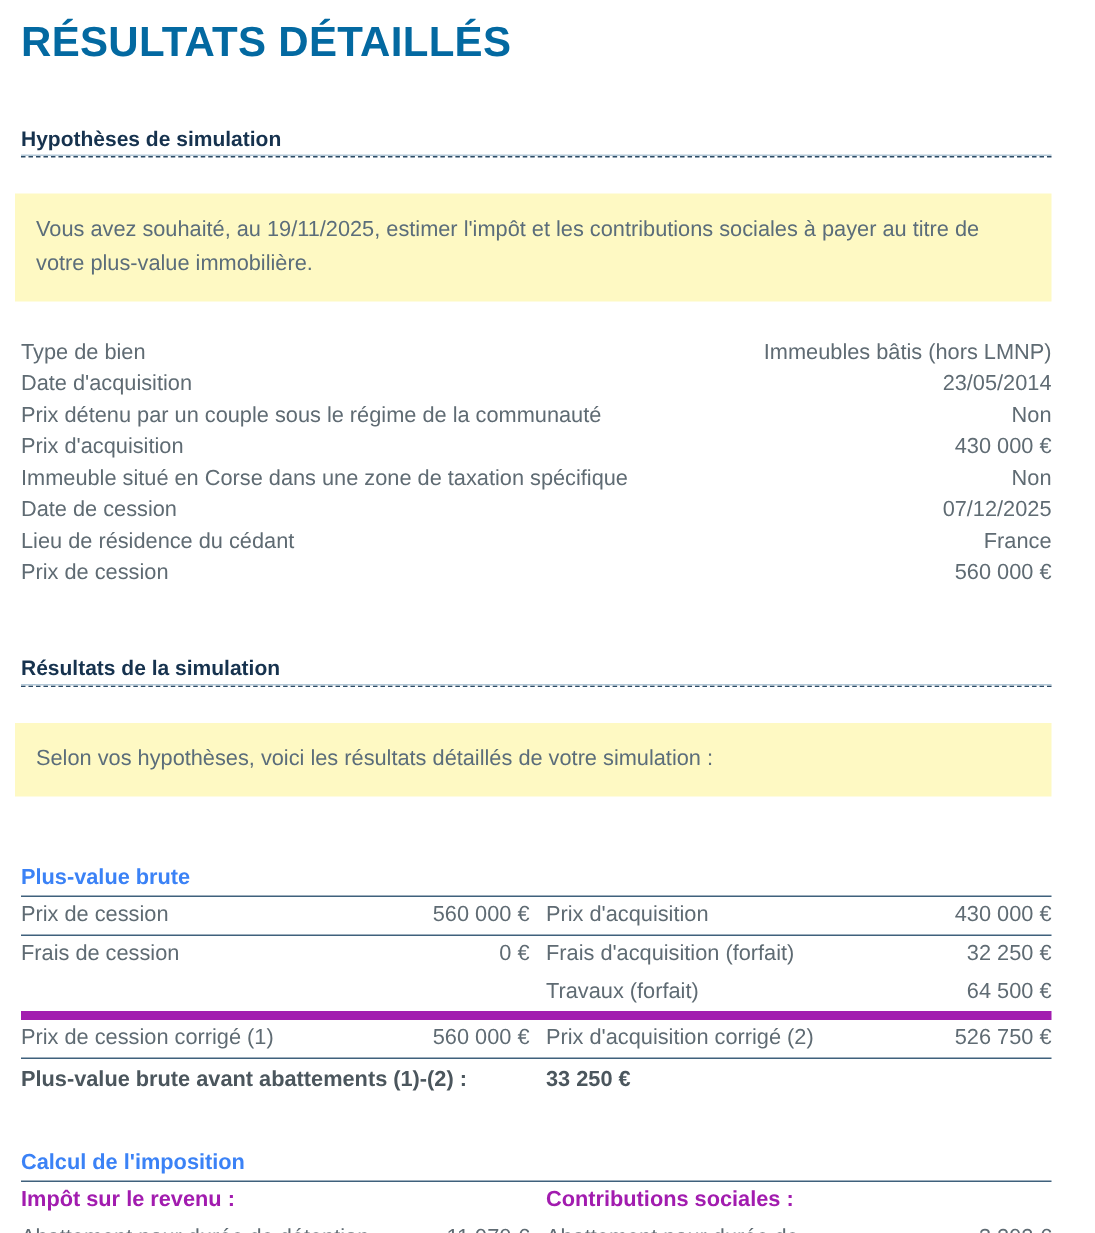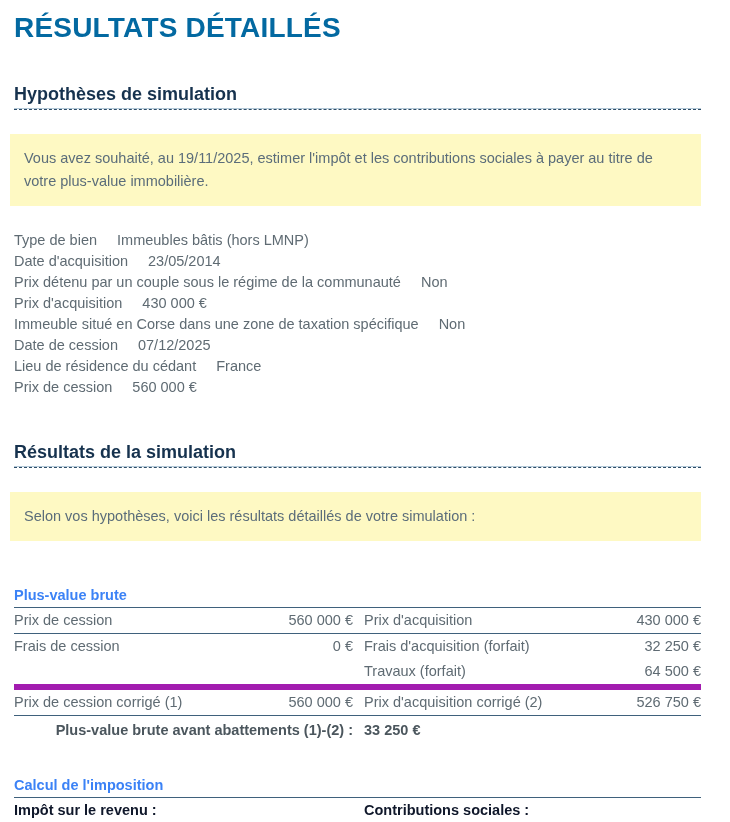--- a/index.html
+++ b/index.html
@@ -19,21 +19,21 @@
     margin:6px 0 40px 0;
     letter-spacing:.2px;
   }
 
   
   .h2wrap{
     border-bottom:1px dashed #2c4b66;
     margin:0 0 24px 0;
   }
   .h2wrap h2{
-    font-size:18px;
+    font-size:14px;
     font-weight:700;
     color:#16324e;
     margin:0;
     padding-bottom:3px;
     border-bottom:1px solid #b3c8d7;
   }
 
   
   .info-box{
     background:#fef9c3;
@@ -41,20 +41,21 @@
     font-size:14.5px;
     line-height:23px;
     padding:13px 14px;
     margin:0 0 24px -4px;
   }
 
   
   .hyp-list{font-size:14.5px; margin-bottom:44px;}
   .hyp-row{
     display:flex;
+    justify-content:space-between;
     line-height:21px;
     gap:20px;
   }
   .hyp-row .value{text-align:right; white-space:nowrap;}
 
   
   .tbl{font-size:14.5px; margin-bottom:10px;}
   .tbl-title{
     font-weight:700;
     color:#3b82f6;
@@ -63,33 +64,33 @@
   }
   .trow{
     display:flex;
     line-height:21px;
     padding:2px 0;
   }
   .cell-l1{flex:0 0 235px;}
   .cell-v1{flex:0 0 104px; text-align:right; white-space:nowrap;}
   .cell-l2{flex:1 1 auto; margin-left:11px;}
   .cell-v2{flex:0 0 110px; text-align:right; white-space:nowrap;}
-  .cell-l2.bold,.cell-l1.bold{font-weight:700; color:#0f172a;}
+  .cell-l2.bold,.cell-l1.bold{font-weight:700; color:#a21caf;}
 
   .b-bottom{border-bottom:1px solid #3f617c;}
   .b-top{border-top:6px solid #a21caf;}
 
   .total-row{
     display:flex;
     font-weight:700;
     color:#4b565d;
     line-height:21px;
     padding:4px 0;
   }
-  .total-row .total-label{flex:0 0 339px; text-align:right;}
+  .total-row .total-label{flex:0 0 339px; }
   .total-row .total-value{margin-left:11px; white-space:nowrap;}
   .section-gap{height:20px;}
 </style>
 </head>
 <body>
 
 <div class="container">
 
   <h1 class="page-title">RÉSULTATS DÉTAILLÉS</h1>
 

